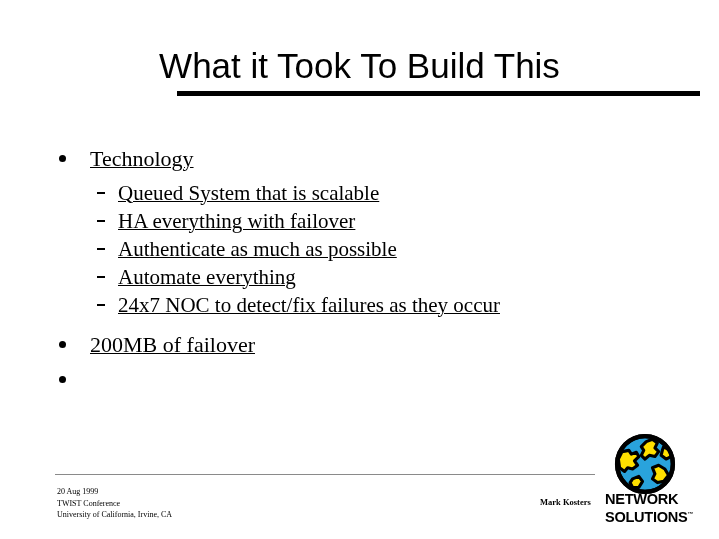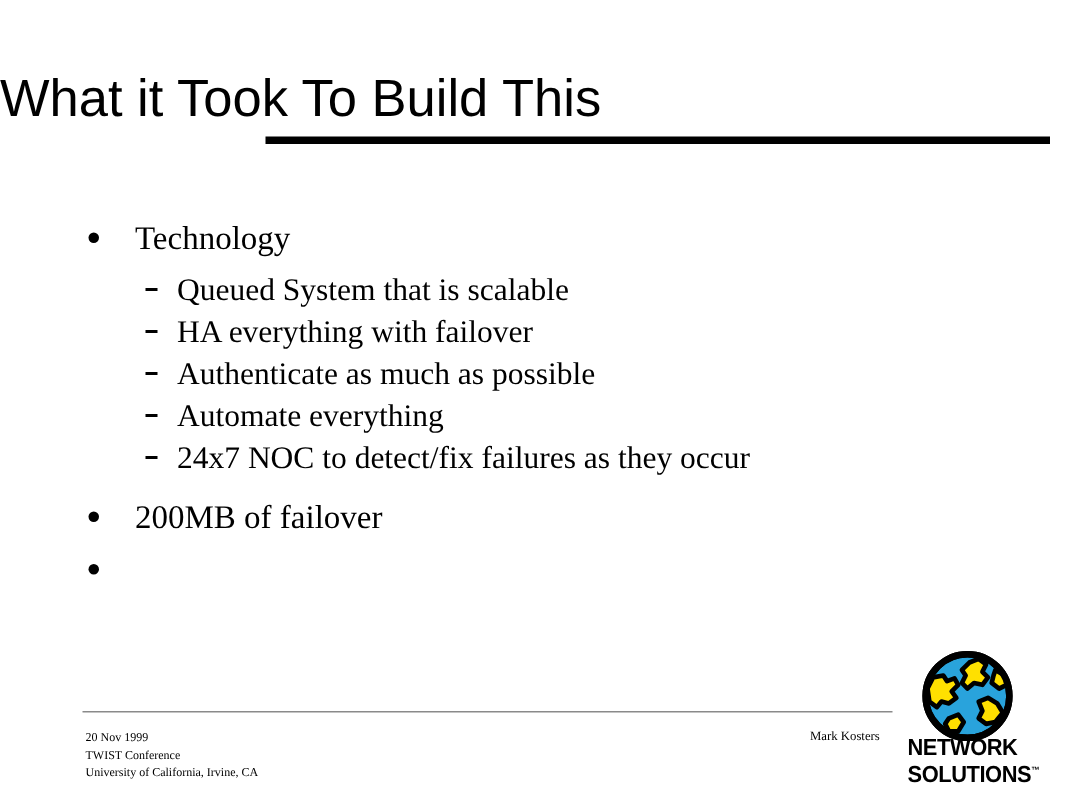--- a/index.html
+++ b/index.html
@@ -17,21 +17,21 @@
     font-family: "Liberation Serif", "DejaVu Serif", serif;
     color: #000000;
   }
 
   
   #title-block {
     position: absolute;
     left: 0px;
     top: 46px;
     width: 719px;
-    text-align: left;
+    text-align: center;
   }
   #slide-title {
     font-family: "Liberation Sans", "DejaVu Sans", sans-serif;
     font-size: 35px;
     line-height: 40px;
     font-weight: 400;
     letter-spacing: 0px;
     color: #000000;
     white-space: nowrap;
   }
@@ -47,20 +47,21 @@
   
   #body {
     position: absolute;
     left: 55px;
     top: 144px;
     width: 620px;
   }
   .bullet-row {
     position: relative;
     display: block;
+    text-decoration: underline;
   }
   
   .lvl1 {
     min-height: 33px;
     padding-left: 35px;
     margin-bottom: 2px;
   }
   .lvl1 .marker {
     position: absolute;
     left: 4px;
@@ -109,25 +110,26 @@
     left: 57px;
     top: 486px;
     font-size: 8px;
     line-height: 11.5px;
     color: #000000;
     white-space: nowrap;
   }
   #footer-author {
     position: absolute;
     left: 540px;
-    top: 485px;
+    top: 497px;
     font-size: 8.5px;
     line-height: 11px;
     color: #000000;
     white-space: nowrap;
+    font-weight: bold;
   }
 
   
   #logo {
     position: absolute;
     left: 605px;
     top: 433px;
     width: 90px;
     height: 94px;
   }
@@ -213,21 +215,21 @@
 
     <div class="bullet-row lvl1">
       <span class="marker"></span>
     </div>
 
   </div>
 
   <div id="footer-rule"></div>
 
   <div id="footer-left">
-    <div>20 Nov 1999</div>
+    <div>20 Aug 1999</div>
     <div>TWIST Conference</div>
     <div>University of California, Irvine, CA</div>
   </div>
 
   <div id="footer-author">Mark Kosters</div>
 
   <div id="logo">
     <svg id="logo-globe" viewBox="0 0 100 100">
       <circle cx="50" cy="50" r="45" fill="#29a3dc" stroke="#000000" stroke-width="7"></circle>
       <g fill="#ffe000" stroke="#000000" stroke-width="5" stroke-linejoin="round">

